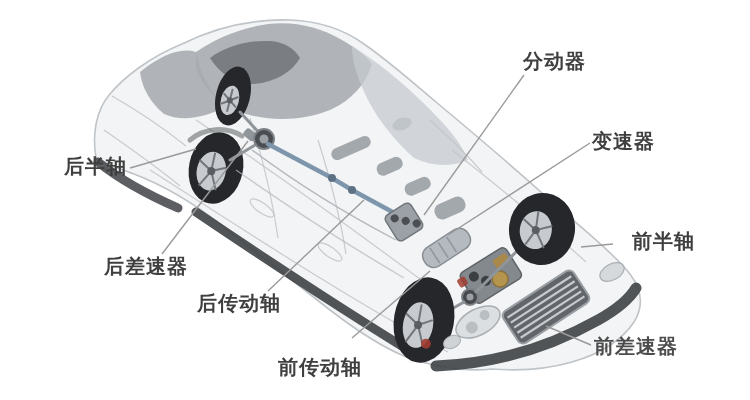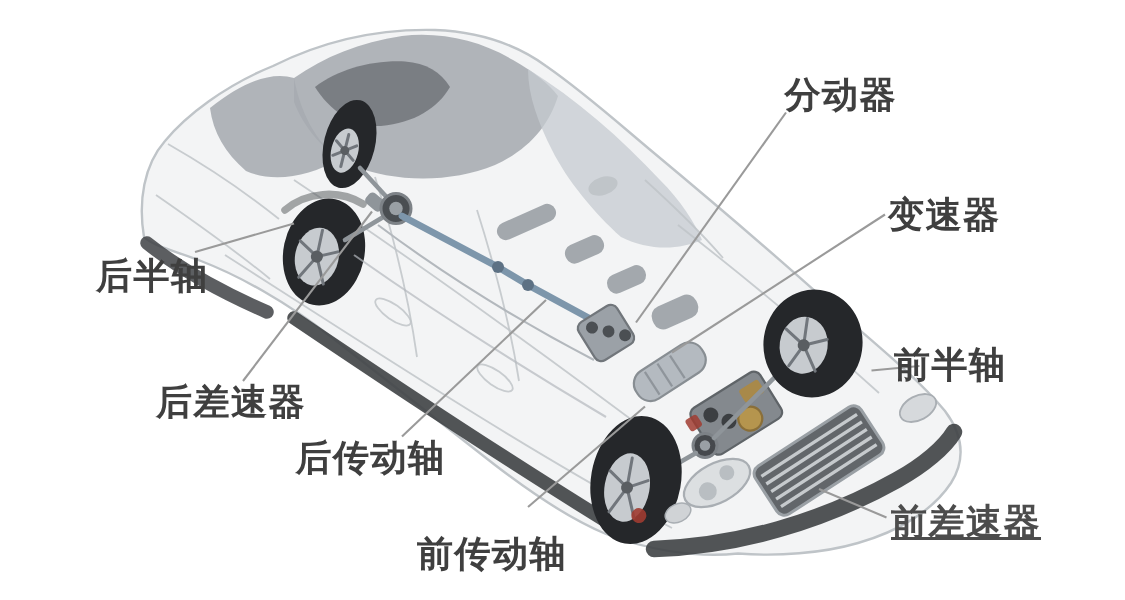--- a/index.html
+++ b/index.html
@@ -8,33 +8,33 @@
     background:#ffffff;
     font-family:"DejaVu Sans","Liberation Sans",sans-serif;
     overflow:hidden;
   }
   .stage{
     position:relative;width:750px;height:400px;background:#ffffff;
   }
   .stage svg{position:absolute;left:0;top:0;}
   .part-label{
     position:absolute;
-    font-size:24px;
+    font-size:20px;
     font-weight:600;
     letter-spacing:1px;
     color:var(--label-text,#3f3f3f);
     white-space:nowrap;
     line-height:1.1;
     user-select:none;
   }
   .lbl-transfer-case{left:523px;top:50px;}
   .lbl-transmission{left:592px;top:130px;text-align:right;}
-  .lbl-front-half-shaft{left:596px;top:230px;}
-  .lbl-front-differential{left:594px;top:335px;color:#4c4c4c;text-decoration:underline;}
-  .lbl-rear-half-shaft{left:64px;top:155px;margin-top:16px;}
+  .lbl-front-half-shaft{left:632px;top:230px;}
+  .lbl-front-differential{left:594px;top:335px;color:#4c4c4c;}
+  .lbl-rear-half-shaft{left:64px;top:155px;}
   .lbl-rear-differential{left:104px;top:255px;}
   .lbl-rear-drive-shaft{left:197px;top:292px;}
   .lbl-front-drive-shaft{left:278px;top:356px;}
 
   
   .car-body-fill{fill:var(--car-body,#f3f4f5);stroke:var(--car-outline,#bfc4c8);stroke-width:1.6;}
   .glass{fill:var(--glass,#a6abb0);opacity:.88;}
   .sunroof{fill:var(--sunroof,#74787d);opacity:.9;}
   .windshield{fill:var(--windshield,#c6cbd0);opacity:.75;}
   .tire{fill:var(--tire,#25272a);}

